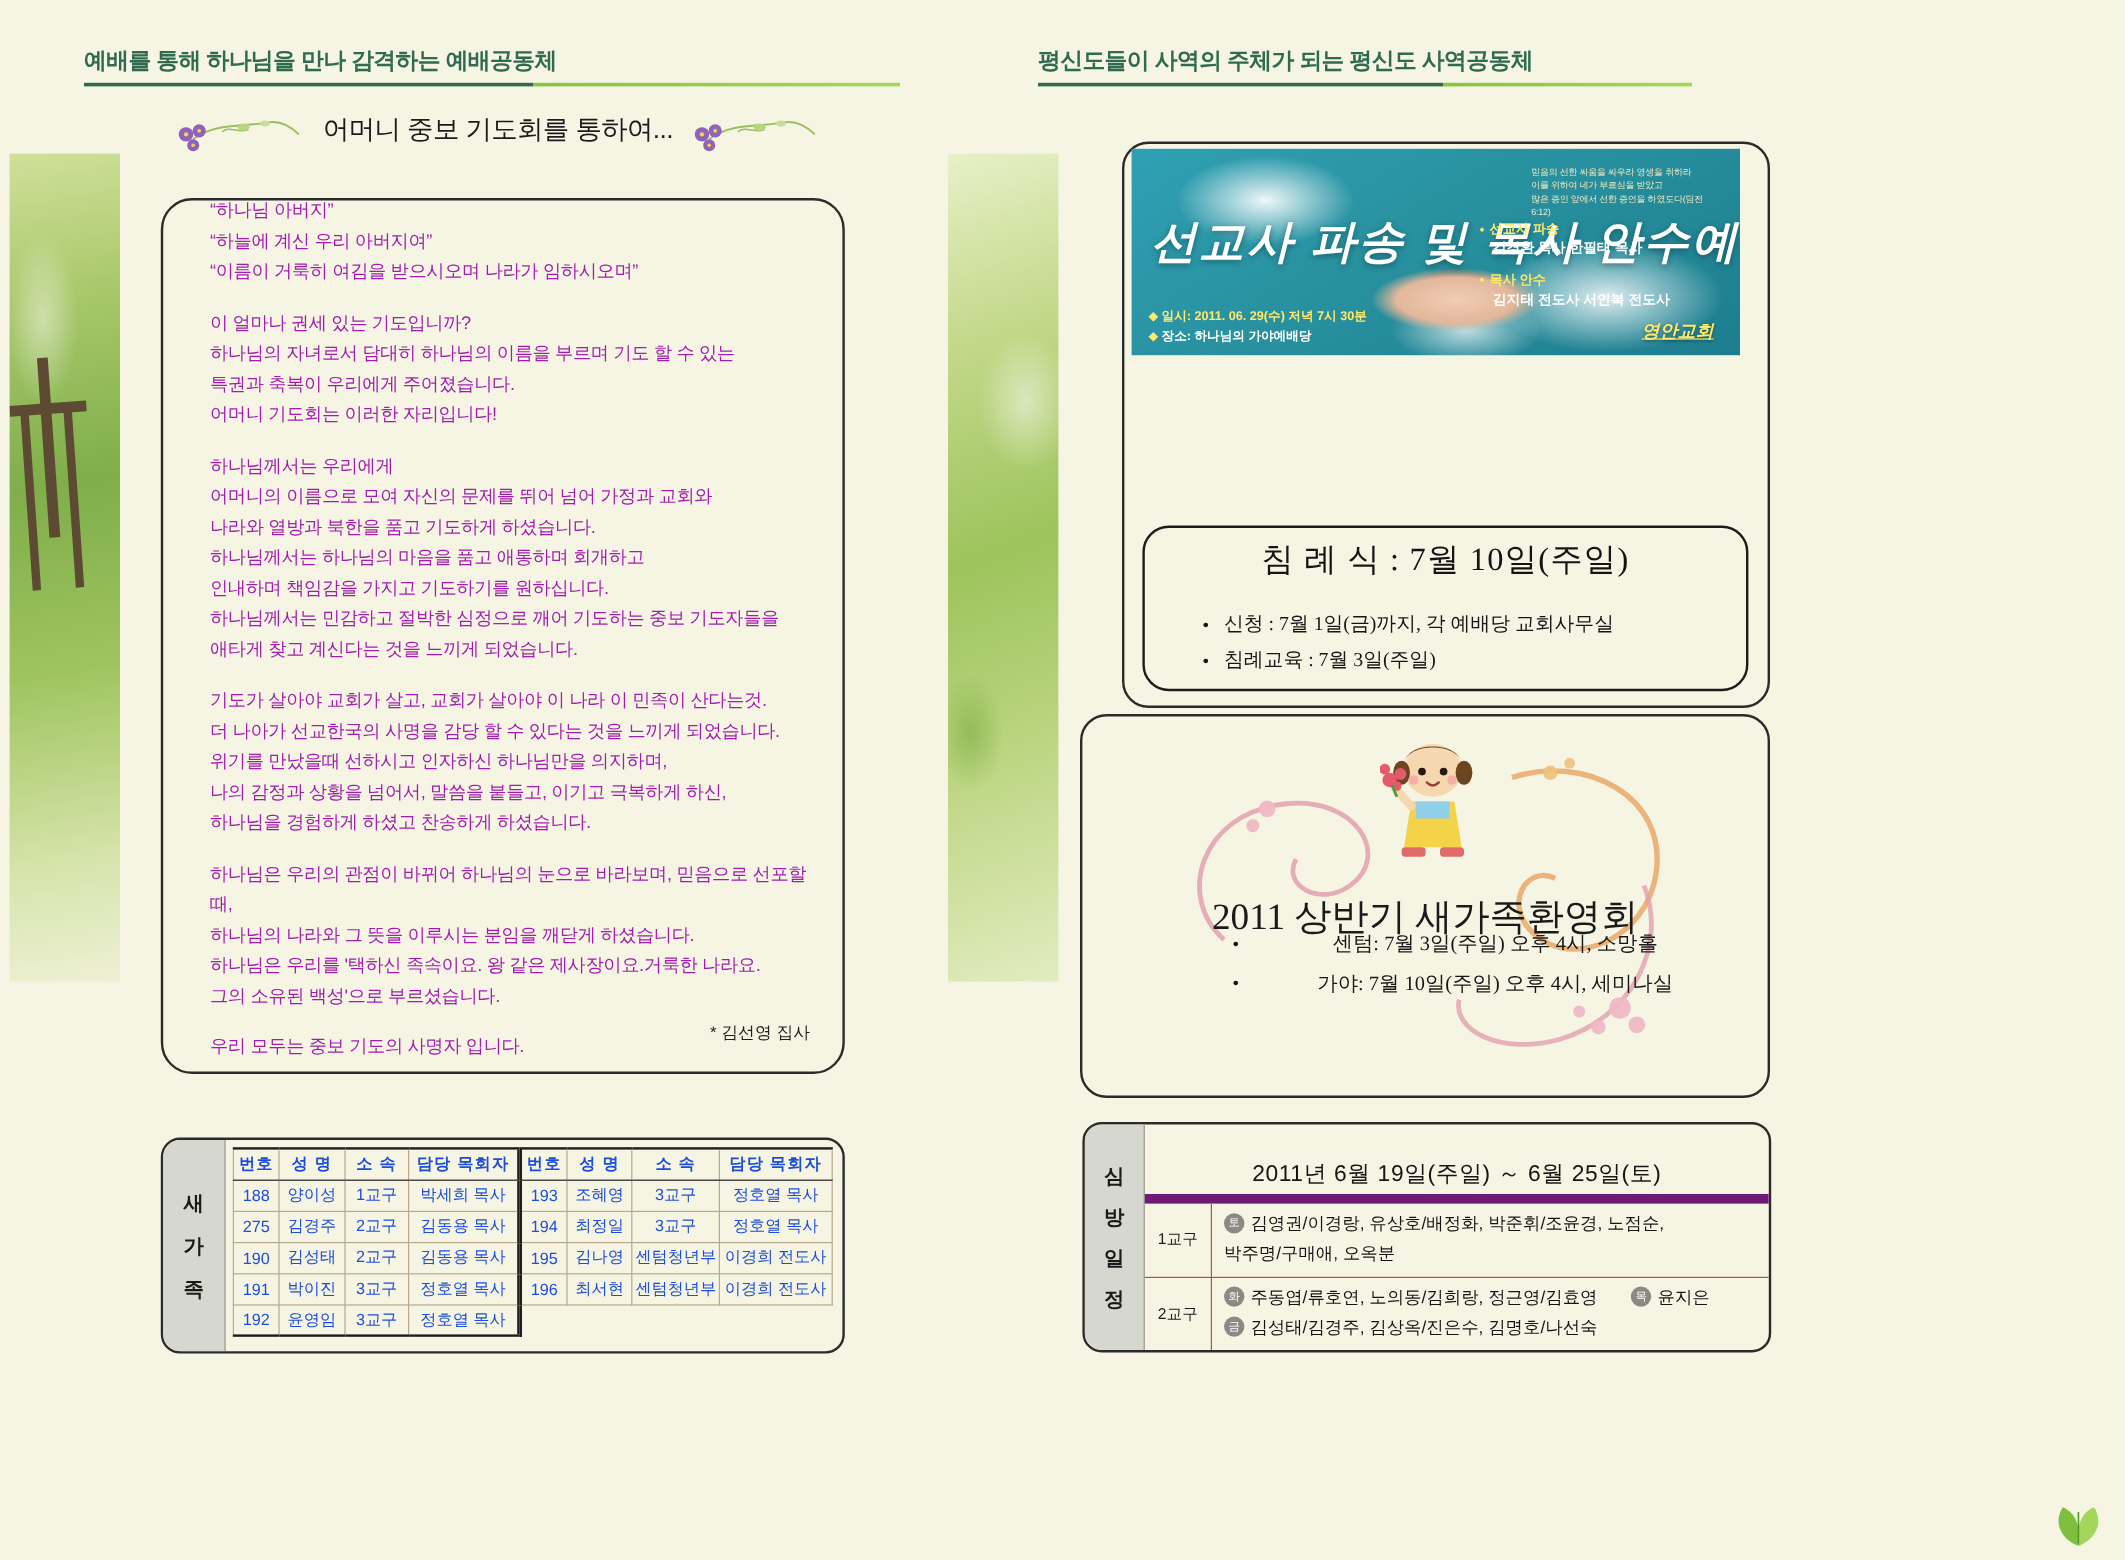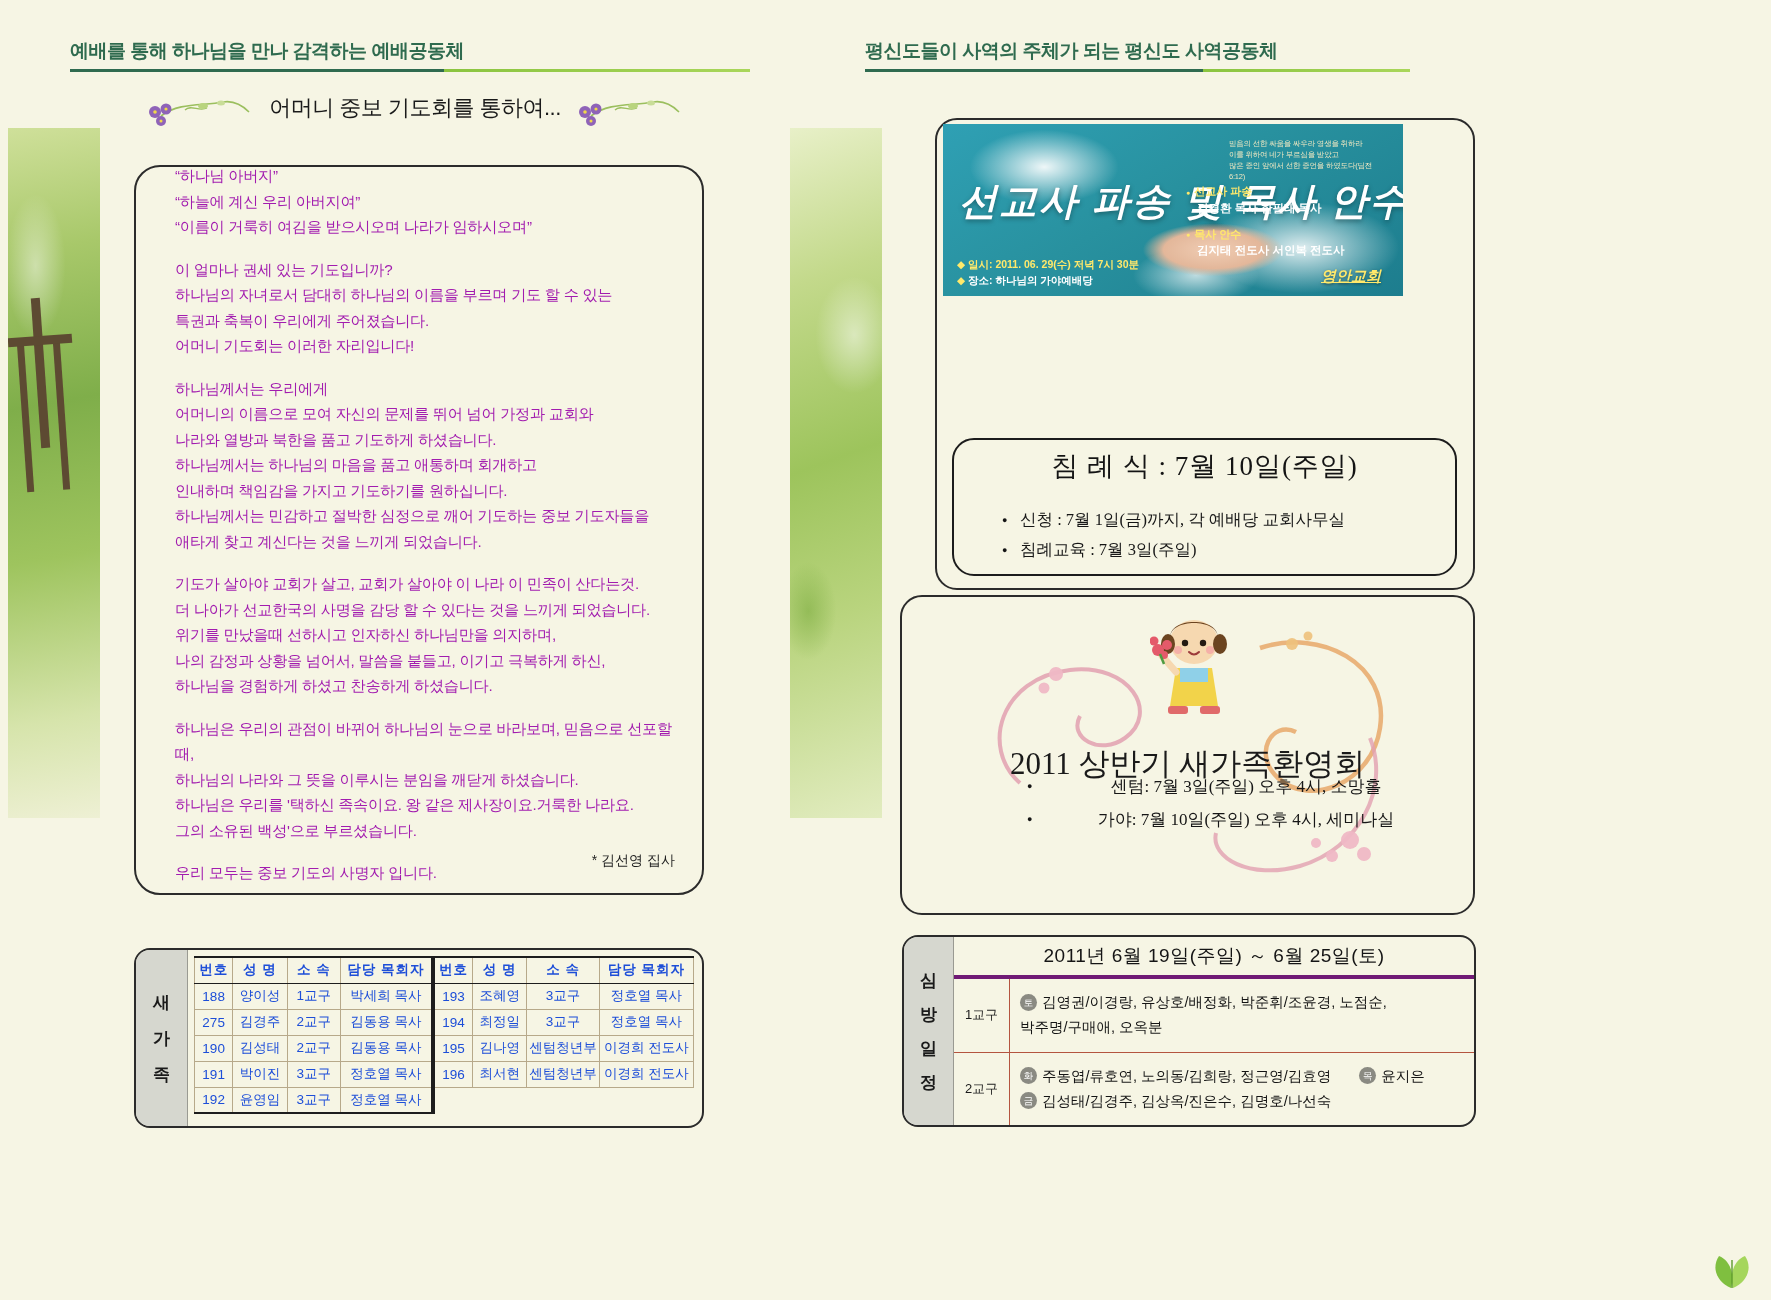--- a/index.html
+++ b/index.html
@@ -189,21 +189,21 @@
     position: absolute;
     left: 935px; top: 118px;
     width: 540px; height: 472px;
     border: 2px solid #2b2b2b;
     border-radius: 22px;
     background: #f6f5e4;
   }
   .poster {
     position: absolute;
     left: 943px; top: 124px;
-    width: 460px; height: 172px;
+    width: 507px; height: 172px;
     overflow: hidden;
     background:
       radial-gradient(ellipse 120px 60px at 22% 25%, rgba(255,255,255,.92), rgba(255,255,255,0) 62%),
       radial-gradient(ellipse 150px 70px at 78% 72%, rgba(255,255,255,.85), rgba(255,255,255,0) 65%),
       radial-gradient(ellipse 90px 40px at 55% 88%, rgba(255,255,255,.7), rgba(255,255,255,0) 70%),
       linear-gradient(150deg, #2fa0b4 0%, #28919f 45%, #1d7d8e 100%);
   }
   .poster-title {
     position: absolute;
     left: 16px; top: 52px;
@@ -390,21 +390,22 @@
   }
   .visit-main { flex: 1; display: flex; flex-direction: column; }
   .visit-head {
     height: 42px;
     display: flex;
     align-items: center;
     justify-content: center;
     font-size: 19px;
     color: #151515;
     letter-spacing: 0.5px;
-    border-bottom: 4px solid #701a75;
+    border-bottom: 8px solid #701a75;
+    margin-top: 24px;
   }
   .visit-rows { flex: 1; display: flex; flex-direction: column; }
   .visit-row {
     flex: 1;
     display: flex;
     align-items: center;
     border-bottom: 1px solid #b4543f;
   }
   .visit-row:last-child { border-bottom: none; }
   .visit-gu {

